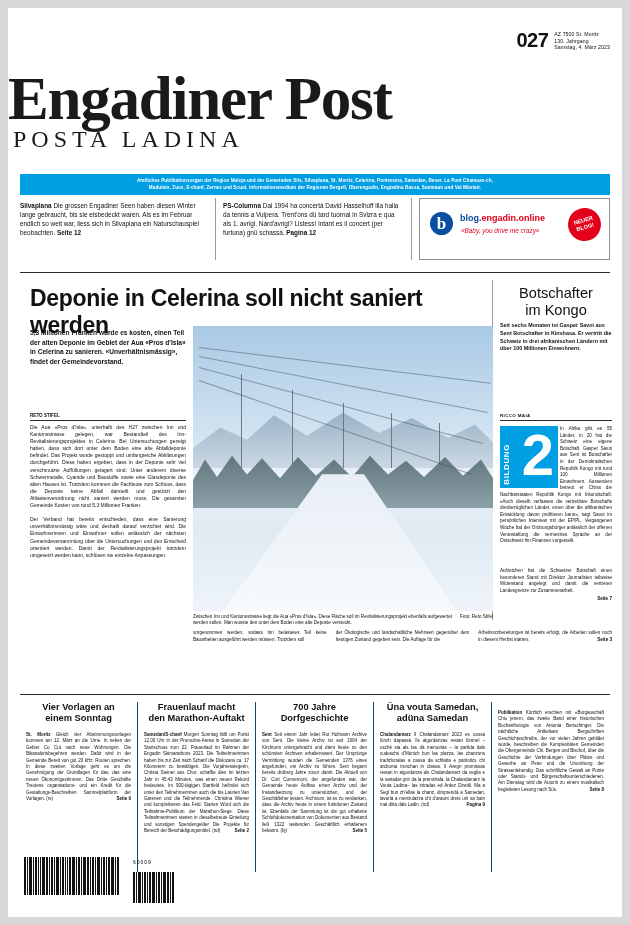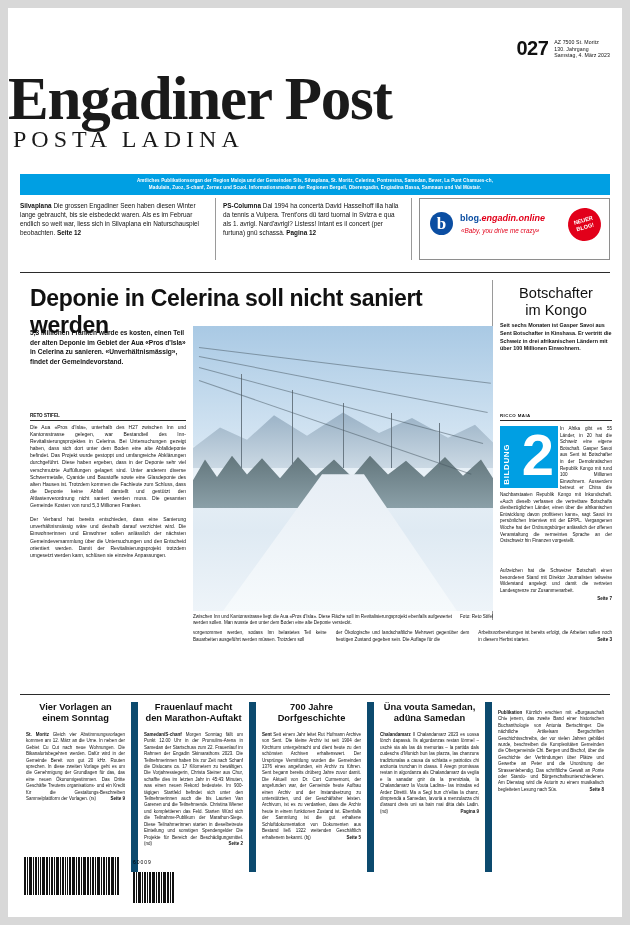--- a/index.html
+++ b/index.html
@@ -13,21 +13,21 @@
     position:absolute;left:8px;top:8px;
     width:614px;height:909px;
     background:#ffffff;
     box-sizing:border-box;
     overflow:hidden;
   }
 
   
   .topmeta{
     position:absolute;right:12px;top:22px;
-    display:flex;align-items:flex-start;gap:6px;margin-top:8px;
+    display:flex;align-items:flex-start;gap:6px;
   }
   .issue-no{
     font-family:"Liberation Sans", sans-serif;
     font-weight:bold;font-size:20px;line-height:20px;
     letter-spacing:-0.5px;color:#111;
   }
   .issue-lines{font-size:5.2px;line-height:6.6px;color:#111;padding-top:1px;letter-spacing:.1px;}
 
   
   .masthead{position:absolute;left:0;right:0;top:60px;text-align:left;}
@@ -67,21 +67,21 @@
     flex:1;margin-left:7px;border:1px solid #8e8e8e;
     position:relative;box-sizing:border-box;
   }
   .ad-logo{
     position:absolute;left:10px;top:13px;width:23px;height:23px;border-radius:50%;
     background:#0b4ea2;color:#fff;font-family:"Liberation Serif",serif;
     font-size:17px;font-weight:bold;line-height:23px;text-align:center;
   }
   .ad-main{position:absolute;left:40px;top:14px;font-size:9px;font-weight:bold;line-height:11px;}
   .ad-main .b1{color:#0b4ea2;}
-  .ad-main .b2{color:#e2001a;font-style:italic;}
+  .ad-main .b2{color:#e2001a;}
   .ad-tag{position:absolute;left:41px;top:28px;font-size:6.4px;color:#e2001a;font-style:italic;}
   .ad-badge{
     position:absolute;right:8px;top:9px;width:33px;height:33px;border-radius:50%;
     background:#e2001a;color:#fff;font-size:5.6px;font-weight:bold;line-height:7px;
     text-align:center;padding-top:9px;box-sizing:border-box;
     transform:rotate(-16deg);
   }
 
   
   .hr-thick{position:absolute;left:12px;right:12px;top:264px;border-top:1px solid #2b2b2b;}
@@ -185,21 +185,21 @@
   
   .hr-bot{position:absolute;left:12px;right:12px;top:686px;border-top:1px solid #2b2b2b;}
 
   
   .bottom{
     position:absolute;left:12px;right:12px;top:694px;height:170px;
     display:flex;
   }
   .bcol{
     width:20%;box-sizing:border-box;padding:0 6px;
-    border-right:7px solid #0c4a6e;
+    border-right:1px solid #0c4a6e;
   }
   .bcol:last-child{border-right:none;}
   .bcol h3{
     margin:0;font-size:9.3px;line-height:11px;font-weight:bold;
     text-align:center;color:#111;
   }
   .bcol .bbody{
     margin-top:8px;font-size:4.5px;line-height:6.4px;color:#111;text-align:justify;
   }
   .bcol .bbody b{font-weight:bold;}

